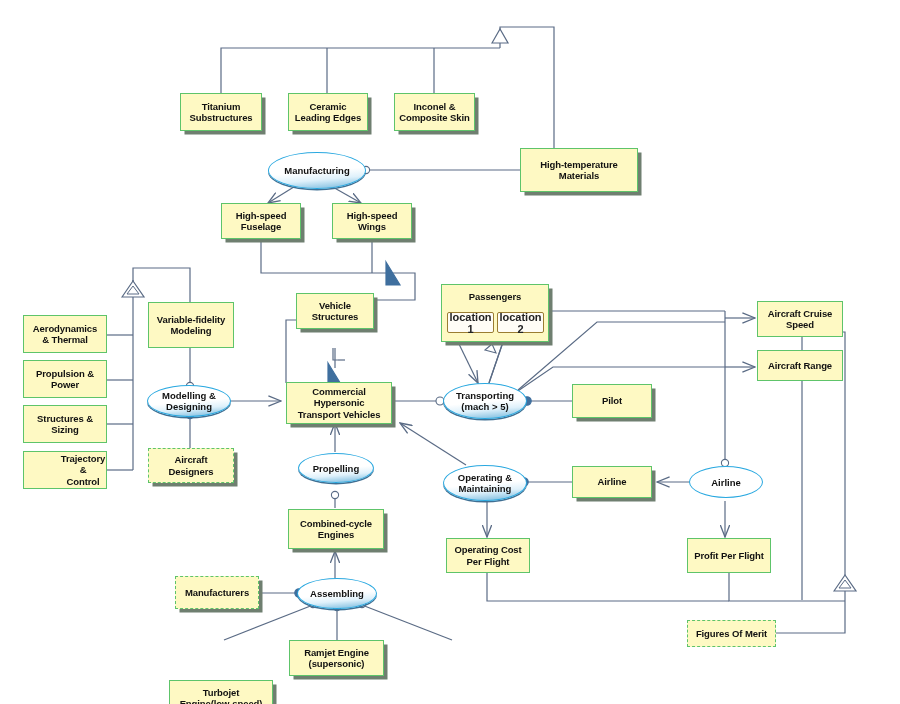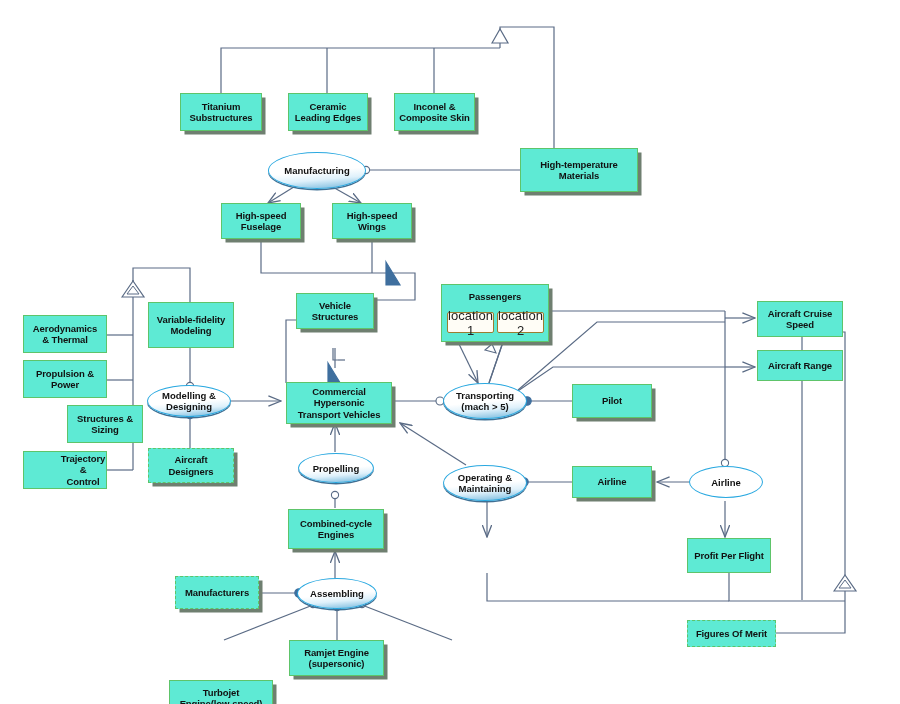--- a/index.html
+++ b/index.html
@@ -5,28 +5,28 @@
 <style>
   html,body{margin:0;padding:0;background:#ffffff;}
   body{width:900px;height:704px;font-family:"Liberation Sans","DejaVu Sans",sans-serif;overflow:hidden;}
   #canvas{position:relative;width:900px;height:704px;}
   svg#wires{position:absolute;left:0;top:0;width:900px;height:704px;}
 
   .node{position:absolute;box-sizing:border-box;display:flex;align-items:center;justify-content:center;text-align:center;}
   .boxlabel{font-size:9.5px;font-weight:bold;color:#111;line-height:11.5px;letter-spacing:-0.1px;padding:0 3px;}
 
   
-  .rect{border:1.3px solid #5ec46a;background:#5eead4;}
+  .rect{border:1.3px solid #5ec46a;background:#fef9c3;}
   .rect.shadow{box-shadow:4px 4px 0 -0.5px #6f7f70;}
   .rect.dashed{border:1.5px dashed #5ec46a;}
 
   
   .propbox{position:absolute;box-sizing:border-box;border:1.2px solid #9a7d32;background:#fffdf6;border-radius:2px;
            display:flex;align-items:center;justify-content:center;}
-  .propbox span{font-size:13px;color:#222;font-weight:normal;}
+  .propbox span{font-size:11px;color:#222;font-weight:bold;}
 
   
   .ell{position:absolute;box-sizing:border-box;display:flex;align-items:center;justify-content:center;text-align:center;
        border:1.3px solid #29a8e0;border-radius:50%;
        background:linear-gradient(175deg,#ffffff 0%,#ffffff 52%,#dff1fb 72%,#8fc6e4 92%,#5d9cc0 100%);
        box-shadow:0 1.5px 0 0 #3f6f93;}
   .ell.flat{background:#ffffff;box-shadow:none;border:1.3px solid #29a8e0;}
   .elllabel{font-size:9.5px;font-weight:bold;color:#111;line-height:11px;}
 
   .titlewrap{position:absolute;top:6px;left:0;width:100%;}
@@ -189,21 +189,21 @@
   <div class="node rect shadow" style="left:296px;top:293px;width:78px;height:36px;">
     <div class="boxlabel">Vehicle<br>Structures</div>
   </div>
 
   <div class="node rect" style="left:23px;top:315px;width:84px;height:38px;">
     <div class="boxlabel">Aerodynamics<br>&amp; Thermal</div>
   </div>
   <div class="node rect" style="left:23px;top:360px;width:84px;height:38px;">
     <div class="boxlabel">Propulsion &amp;<br>Power</div>
   </div>
-  <div class="node rect" style="left:23px;top:405px;width:76px;height:38px;margin-left:44px;">
+  <div class="node rect" style="left:23px;top:405px;width:84px;height:38px;">
     <div class="boxlabel">Structures &amp;<br>Sizing</div>
   </div>
   <div class="node rect" style="left:23px;top:451px;width:84px;height:38px;padding-left:36px;">
     <div class="boxlabel">Trajectory &amp;<br>Control</div>
   </div>
 
   <div class="node rect" style="left:148px;top:302px;width:86px;height:46px;">
     <div class="boxlabel">Variable-fidelity<br>Modeling</div>
   </div>
 
@@ -260,20 +260,23 @@
   </div>
 
   <div class="node rect shadow" style="left:572px;top:466px;width:80px;height:32px;">
     <div class="boxlabel">Airline</div>
   </div>
 
   <div class="ell flat" style="left:689px;top:466px;width:74px;height:32px;">
     <div class="elllabel">Airline</div>
   </div>
 
+  <div class="node rect" style="left:446px;top:538px;width:84px;height:35px;">
+    <div class="boxlabel">Operating Cost<br>Per Flight</div>
+  </div>
 
   <div class="node rect" style="left:687px;top:538px;width:84px;height:35px;">
     <div class="boxlabel">Profit Per Flight</div>
   </div>
 
   <div class="node rect dashed shadow" style="left:175px;top:576px;width:84px;height:33px;">
     <div class="boxlabel">Manufacturers</div>
   </div>
 
   <div class="ell" style="left:297px;top:578px;width:80px;height:31px;">

